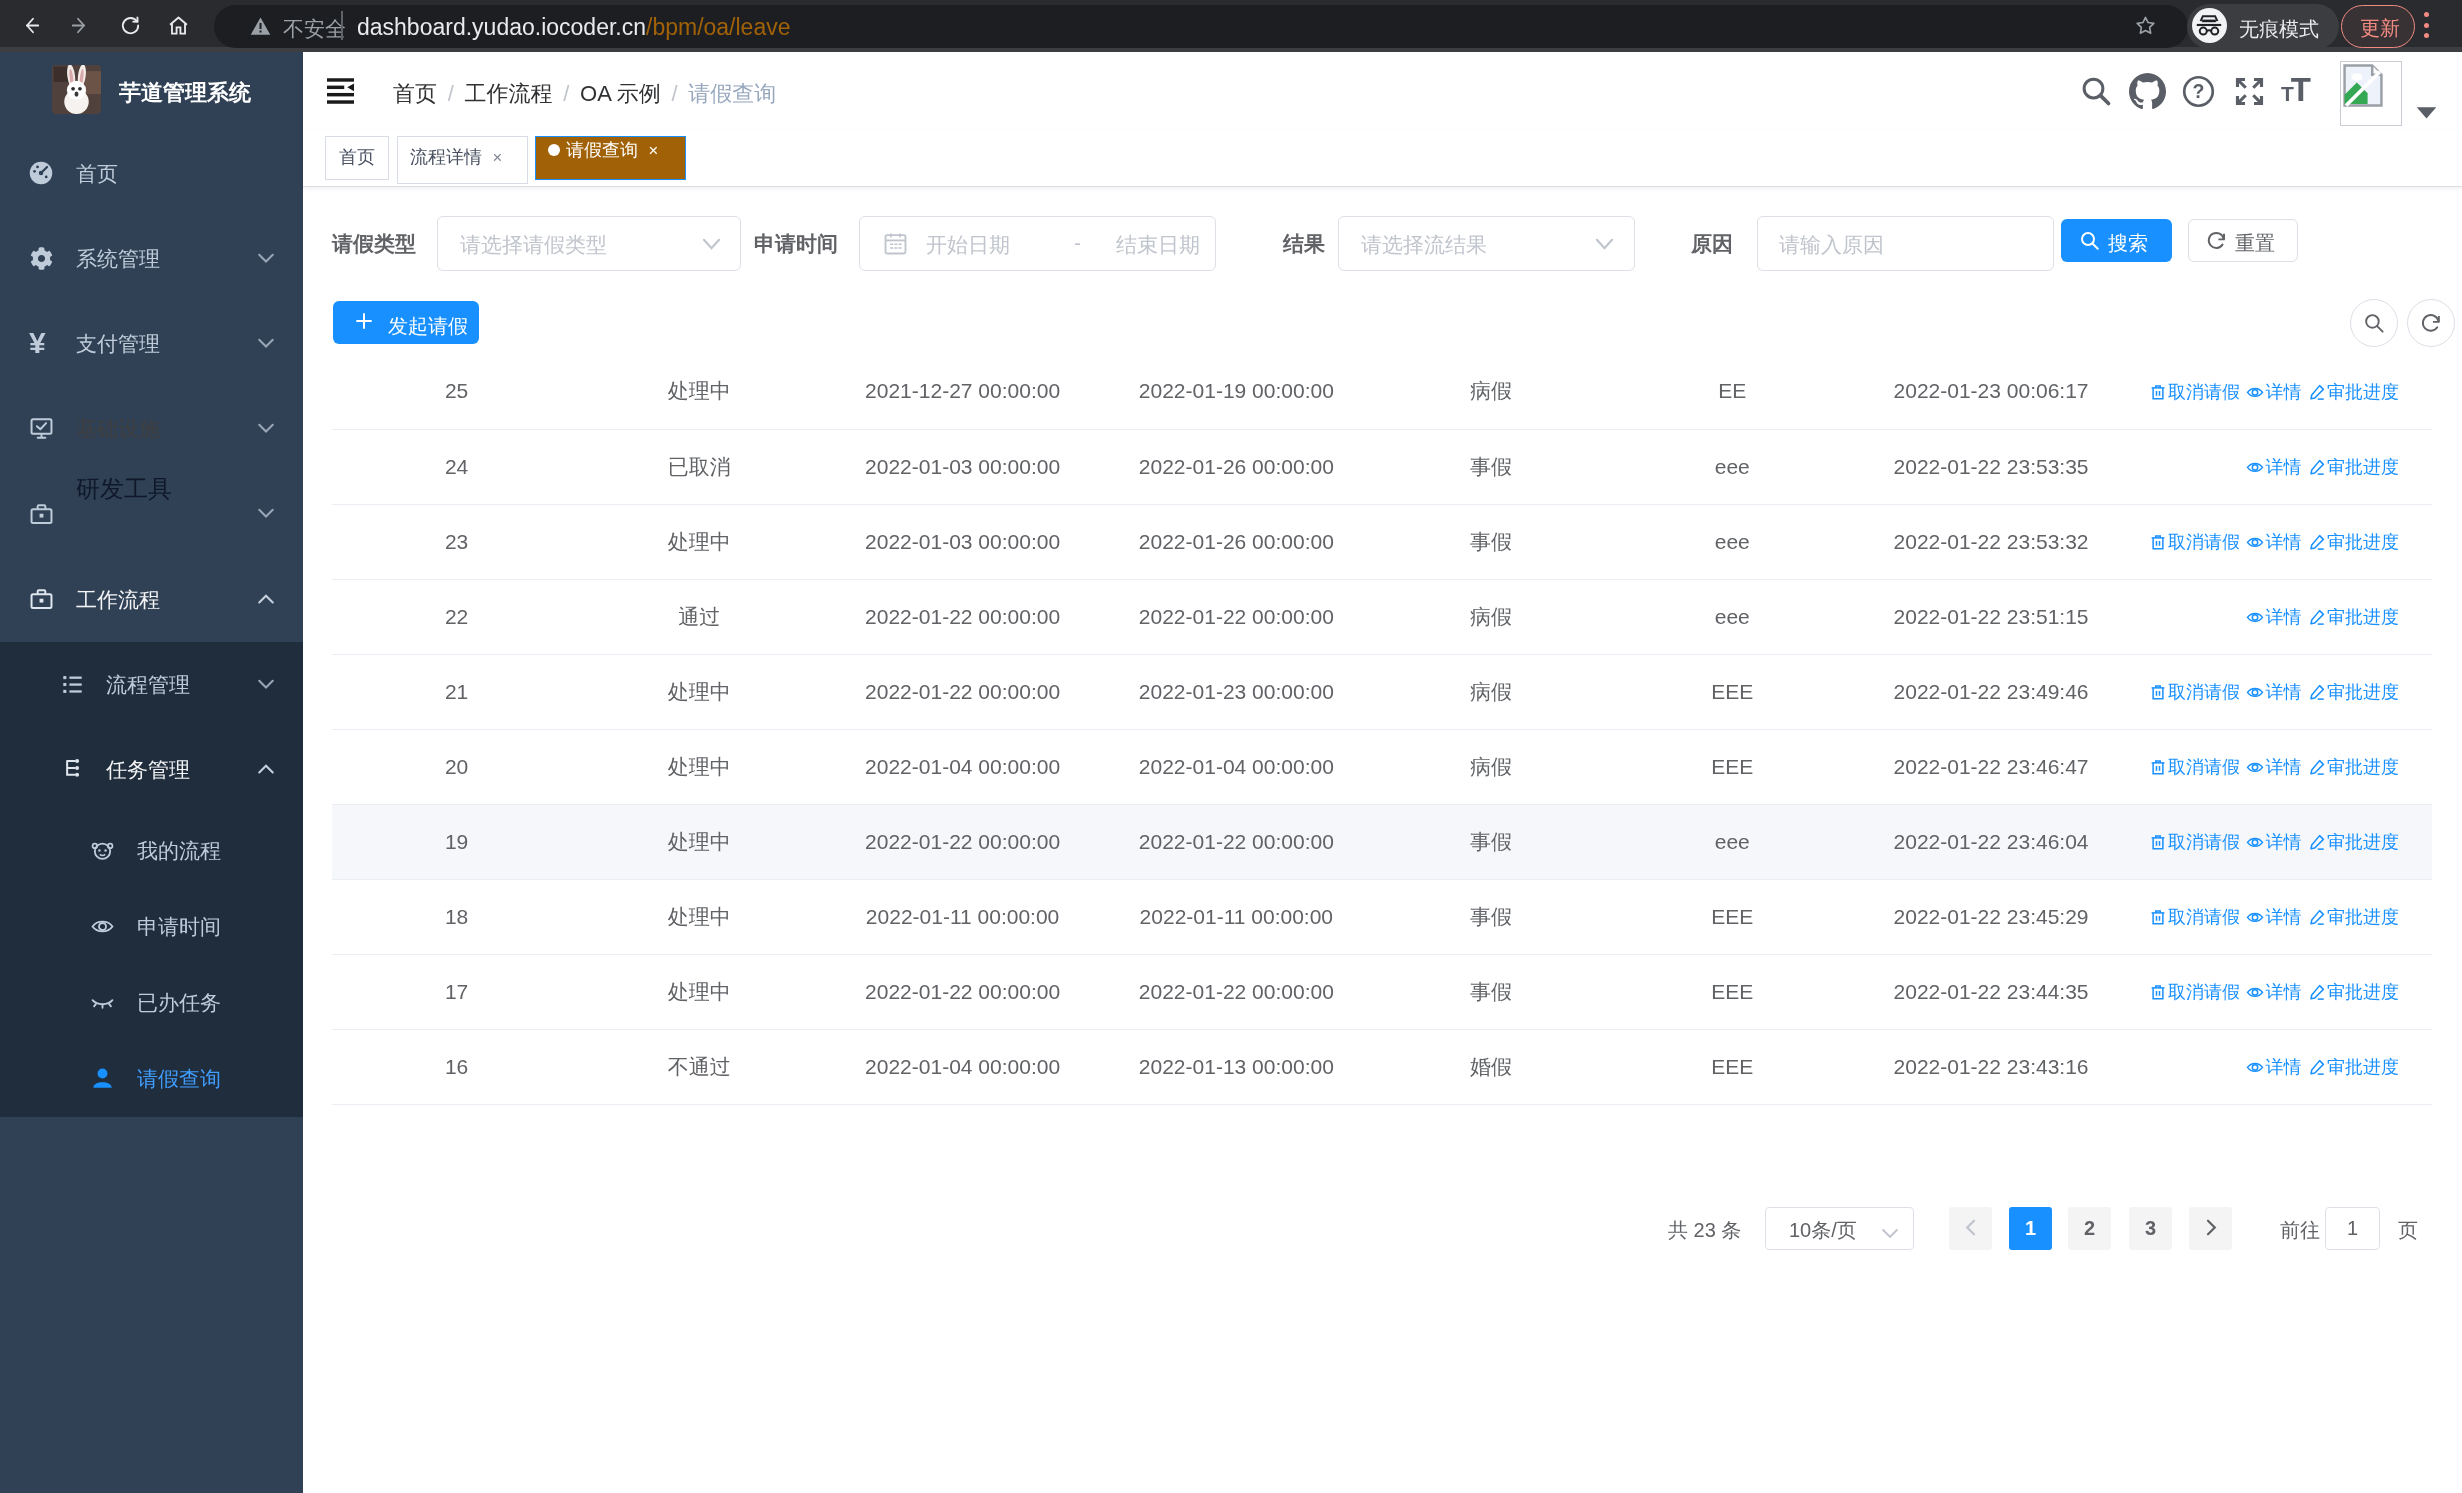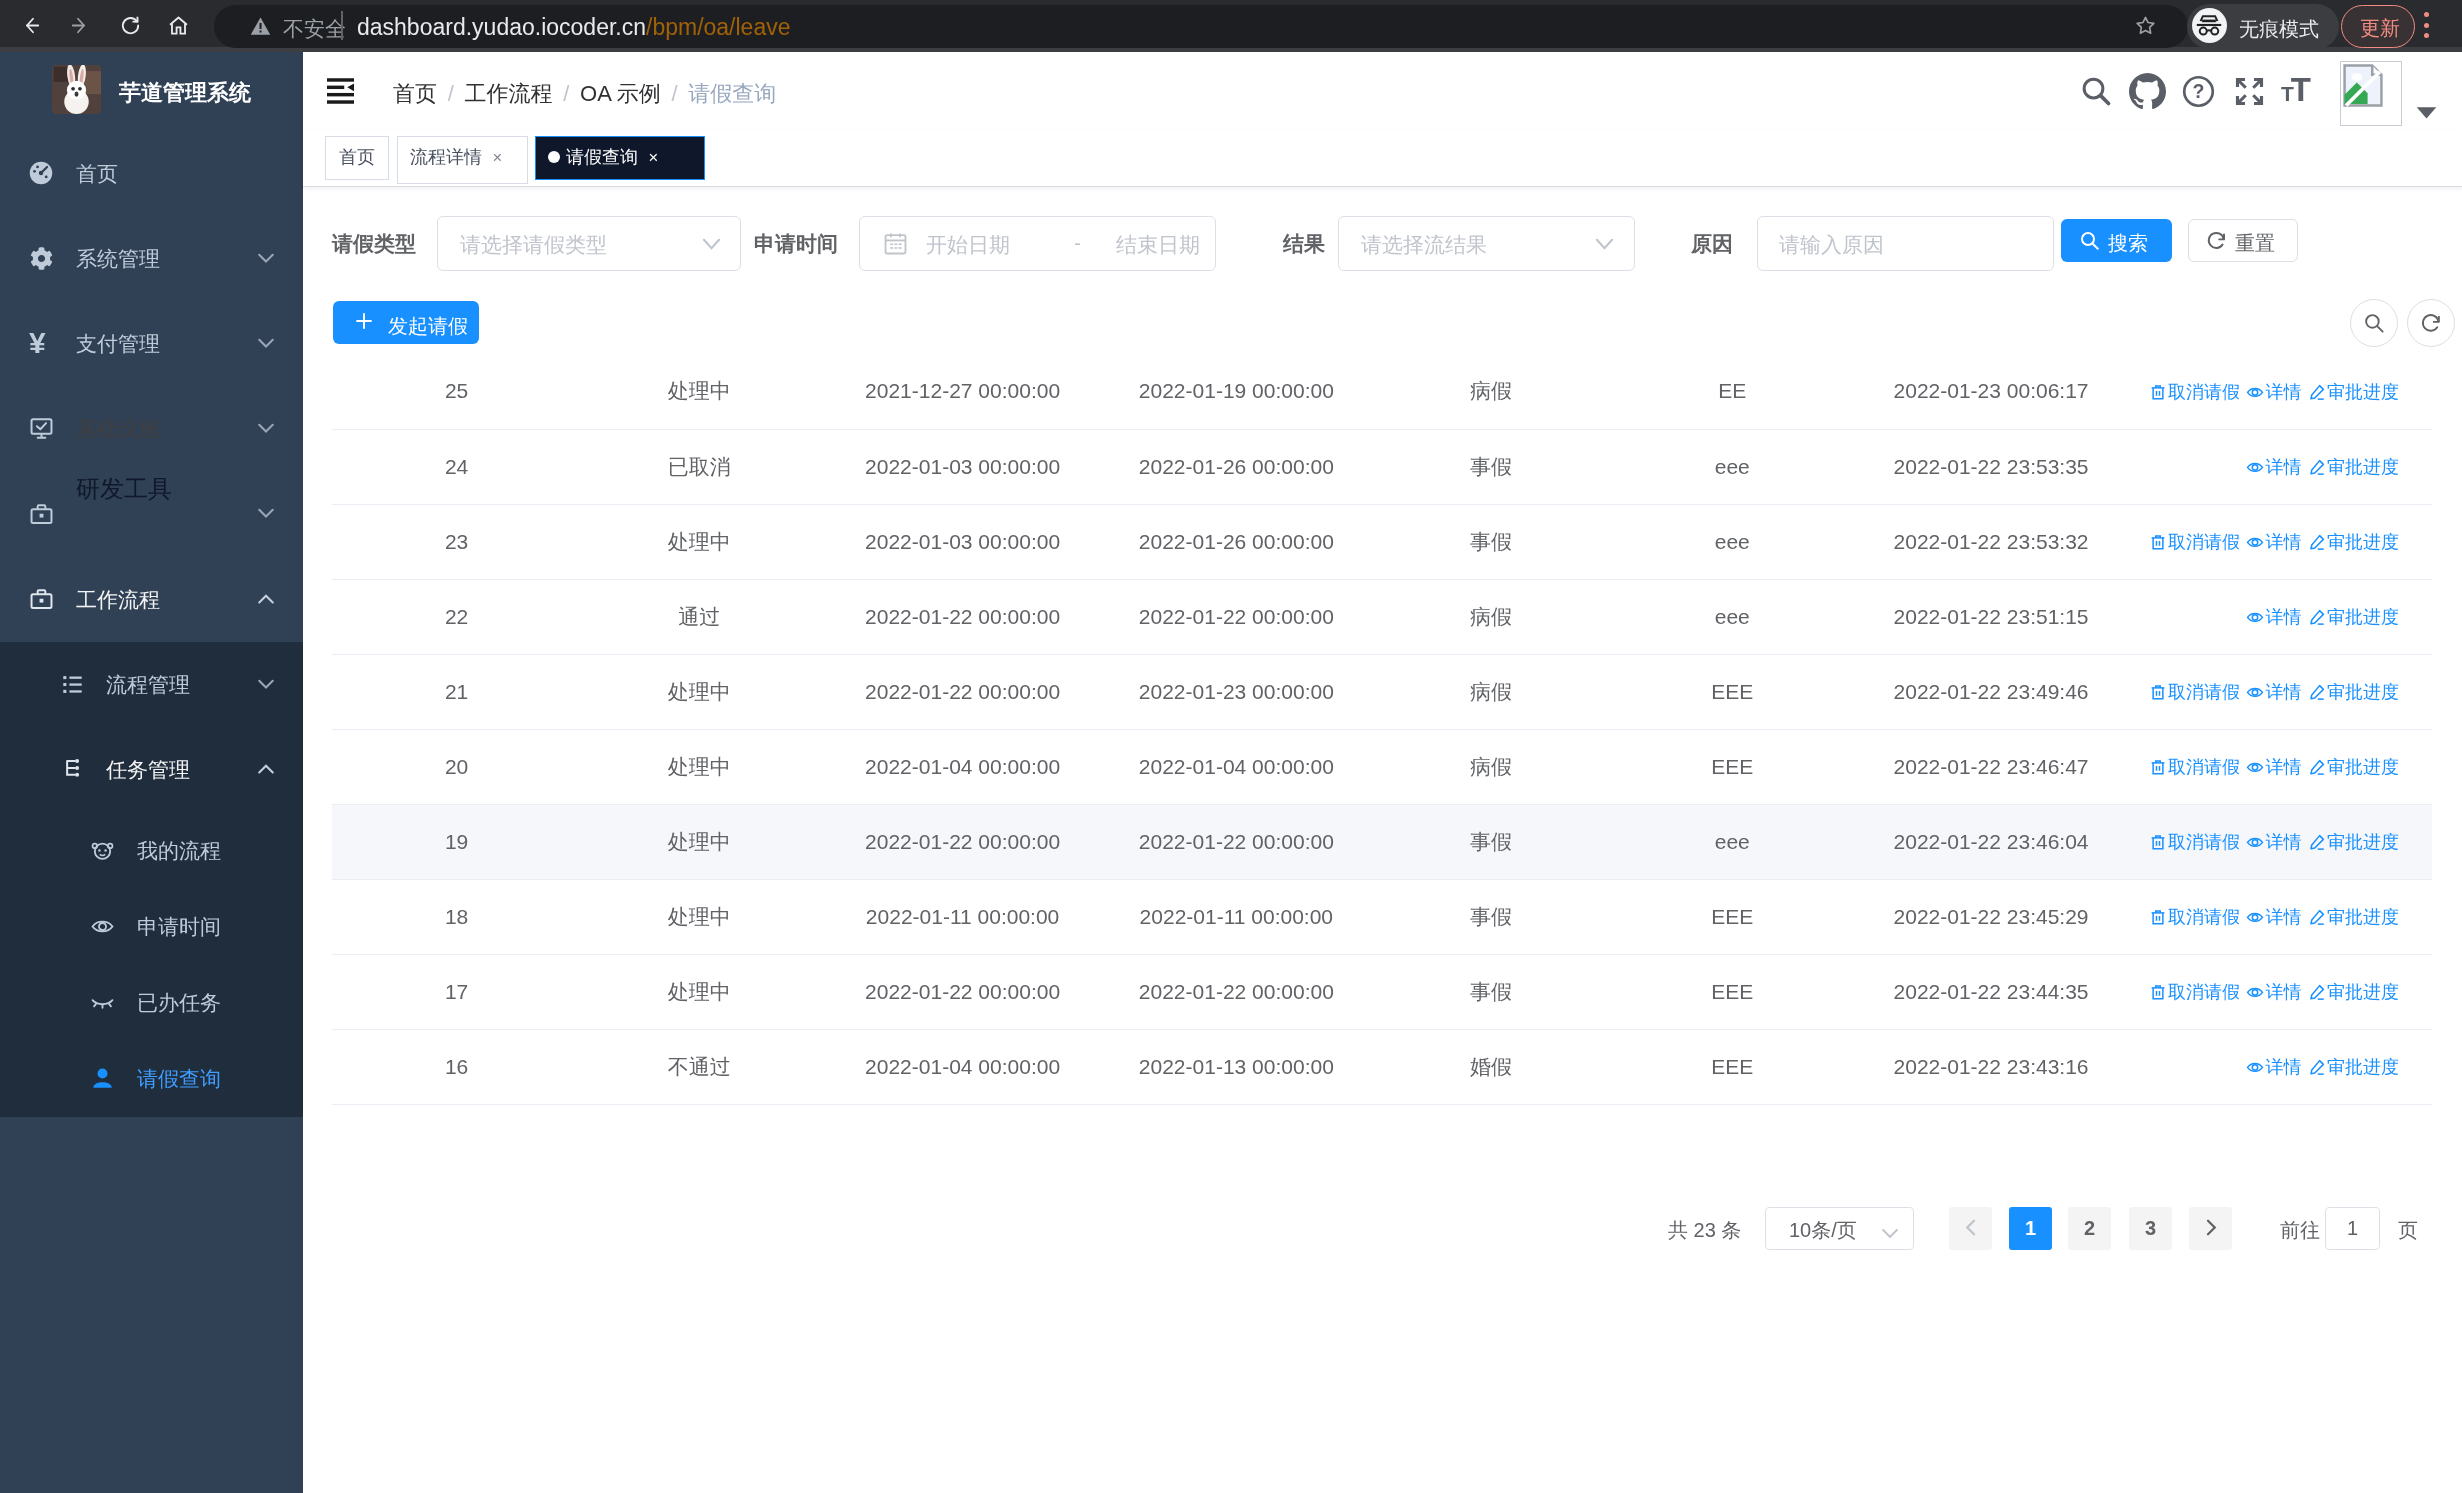--- a/index.html
+++ b/index.html
@@ -238,21 +238,21 @@
       </svg>
 </div>
 <svg class="ic" style="left:2415px;top:105px" width="23" height="15" viewBox="0 0 30 20">
       <path d="M2 3 H28 L15 18 Z" fill="#5a5e66"></path>
     </svg>
 </div>
 
 <div class="abs" style="left:303px;top:130px;width:2160px;height:57px;background:#fff;border-bottom:1.5px solid #d8dce5;box-shadow:0 1.5px 4.6px rgba(0,0,0,.06)"></div>
 <div class="abs" style="left:325px;top:136px;width:64px;height:44px;border:1.5px solid #d8dce5;background:#fff;font-size:18px;color:#495060;text-align:center;line-height:41px">首页</div>
 <div class="abs" style="left:397px;top:136px;width:131px;height:48px;border:1.5px solid #d8dce5;background:#fff;font-size:18px;color:#495060;line-height:41px"><span style="margin-left:12px">流程详情</span><span style="color:#808695;font-size:16.7px;margin-left:10.6px">×</span></div>
-<div class="abs" style="left:535px;top:136px;width:170px;height:44px;background:#0f172a;border:1.5px solid #1890ff;font-size:18px;color:#fff;line-height:41px"><span style="display:inline-block;width:12px;height:12px;border-radius:50%;background:#fff;margin-left:12px;margin-right:6px"></span>请假查询<span style="font-size:16.7px;margin-left:10.6px">×</span></div>
+<div class="abs" style="left:535px;top:136px;width:151px;height:44px;background:#a16207;border:1.5px solid #1890ff;font-size:18px;color:#fff;line-height:27px"><span style="display:inline-block;width:12px;height:12px;border-radius:50%;background:#fff;margin-left:12px;margin-right:6px"></span>请假查询<span style="font-size:16.7px;margin-left:10.6px">×</span></div>
 
 <div id="filters">
 <div class="abs" style="left:332px;top:230px;font-size:21px;font-weight:bold;color:#606266">请假类型</div>
 <div class="abs" style="left:437px;top:216px;width:304px;height:55px;border:1.5px solid #dcdfe6;border-radius:6px;background:#fff"></div>
 <div class="abs" style="left:460px;top:231px;font-size:21px;color:#c0c4cc">请选择请假类型</div>
 <svg class="ic" style="left:700px;top:236px" width="23" height="16.7" viewBox="0 0 30 22">
       <path d="M5 5 L15 16 L25 5" fill="none" stroke="#c0c4cc" stroke-width="2.8" stroke-linecap="round"></path>
     </svg>
 <div class="abs" style="left:754px;top:230px;font-size:21px;font-weight:bold;color:#606266">申请时间</div>
 <div class="abs" style="left:859px;top:216px;width:357px;height:55px;border:1.5px solid #dcdfe6;border-radius:6px;background:#fff"></div>

